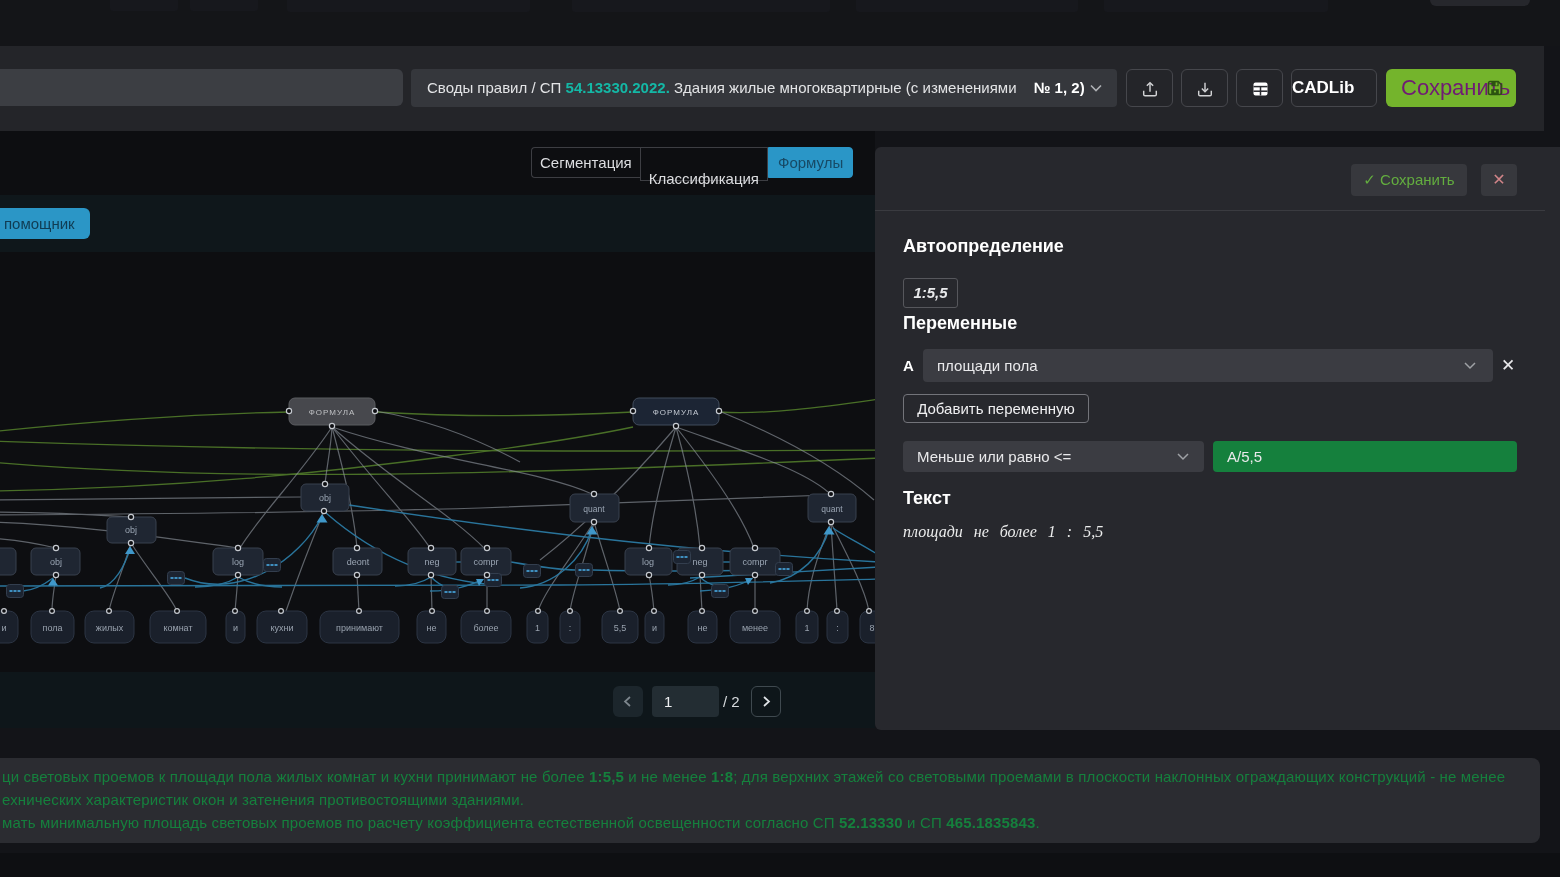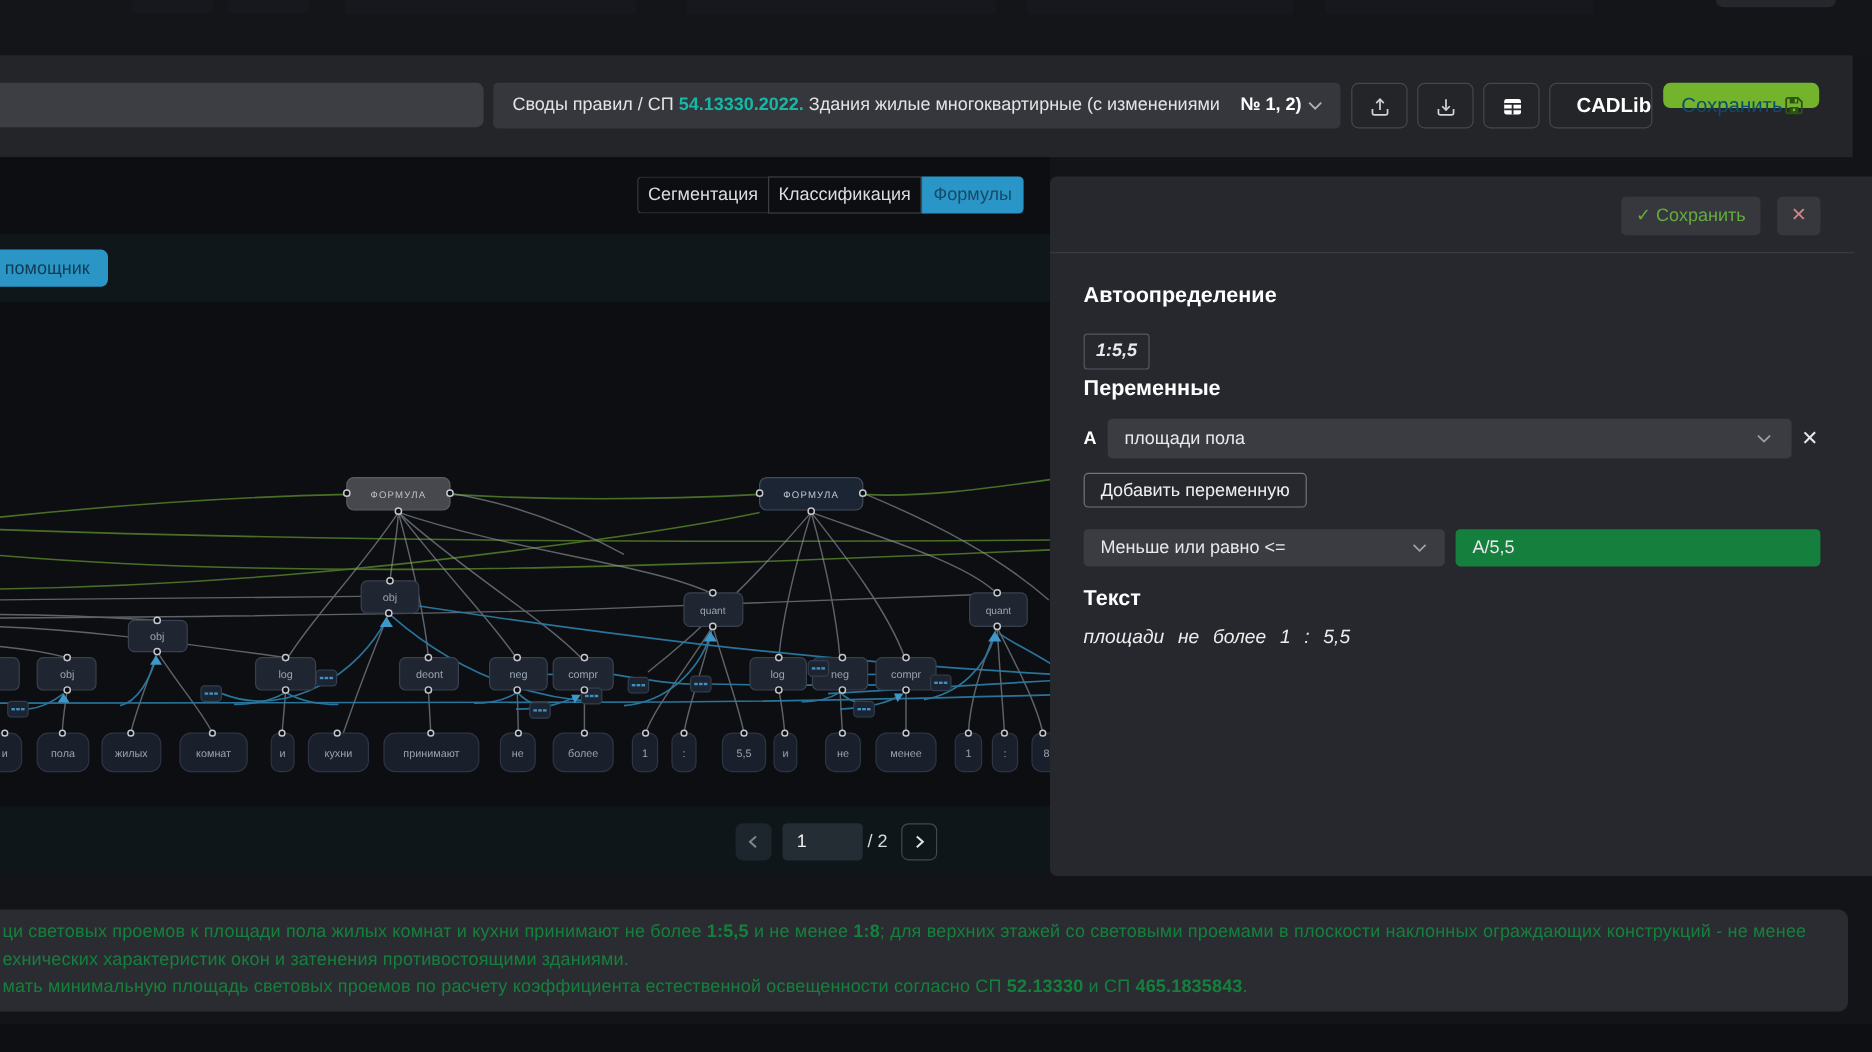--- a/index.html
+++ b/index.html
@@ -46,38 +46,38 @@
 <div class="abs" style="left:1236px;top:69px;width:47px;height:38px;border:1px solid #46474c;border-radius:6px;">
   <svg class="abs" style="left:16px;top:12px;" width="15" height="14" viewBox="0 0 15 14">
         <rect x="0.5" y="0.5" width="14" height="13" rx="2" fill="#fff"></rect>
         <g stroke="#2a2b30" stroke-width="1.5">
           <path d="M0.5 4.6 H14.5"></path>
           <path d="M0.5 9.2 H14.5"></path>
           <path d="M7.5 4.6 V13.5"></path>
         </g>
       </svg>
 </div>
-<div class="abs" style="left:1291px;top:69px;width:86px;height:38px;border:1px solid #46474c;border-radius:6px;color:#fff;font-weight:bold;font-size:17px;text-align:right;line-height:36px;">CADLib</div>
-<div class="abs" style="left:1386px;top:69px;width:130px;height:21px;background:#74b42c;border-radius:6px;color:#0c4a6e;font-size:17px;line-height:38px;padding-left:15px;">Сохранить
+<div class="abs" style="left:1291px;top:69px;width:86px;height:38px;border:1px solid #46474c;border-radius:6px;color:#fff;font-weight:bold;font-size:17px;text-align:left;line-height:36px;">CADLib</div>
+<div class="abs" style="left:1386px;top:69px;width:130px;height:38px;background:#74b42c;border-radius:6px;color:#701a75;font-size:22px;line-height:38px;padding-left:15px;">Сохранить
   <svg class="abs" style="right:13px;top:11px;" width="16" height="16" viewBox="0 0 16 16">
         <g fill="none" stroke="#2c5310" stroke-width="1.5">
           <path d="M1.5 3 a1.5 1.5 0 0 1 1.5-1.5 h8.2 L14.5 4.8 V13 a1.5 1.5 0 0 1-1.5 1.5 H3 a1.5 1.5 0 0 1-1.5-1.5 Z"></path>
         </g>
         <rect x="4.4" y="1.8" width="7.2" height="4.4" fill="#2c5310"></rect>
         <rect x="4.2" y="9.2" width="7.6" height="5.2" fill="#2c5310"></rect>
         <rect x="8.6" y="2.4" width="1.8" height="3" fill="#74b42c"></rect>
         <circle cx="8" cy="11.6" r="1.1" fill="#74b42c"></circle>
       </svg>
 </div>
 
 <div class="abs" style="left:0;top:131px;width:875px;height:541px;background:#0d0e11;"></div>
 
 <div class="abs" style="left:531px;top:147px;height:31px;display:flex;">
   <div style="border:1px solid #3d3e43;border-right:none;border-radius:4px 0 0 4px;color:#dcdde0;font-size:15px;line-height:29px;padding:0 8px;">Сегментация</div>
-  <div style="border:1px solid #3d3e43;color:#dcdde0;font-size:15px;line-height:29px;padding:0 8px;">Классификация</div>
+  <div style="border:1px solid #3d3e43;color:#dcdde0;font-size:15px;line-height:29px;padding:16px 8px;">Классификация</div>
   <div style="background:#2a96c7;border:1px solid #2a96c7;border-radius:0 4px 4px 0;color:#174a66;font-size:15px;line-height:29px;padding:0 9px;">Формулы</div>
 </div>
 
 <div class="abs" style="left:0;top:195px;width:875px;height:57px;background:#0f171b;"></div>
 <div class="abs" style="left:-30px;top:208px;width:120px;height:31px;background:#2b96c6;border-radius:6px;color:#103c53;font-size:15px;line-height:31px;padding-left:34px;">помощник</div>
 
 <div id="graph" class="abs" style="left:0;top:252px;width:875px;height:420px;">
       <svg width="875" height="420" viewBox="0 252 875 420" style="position:absolute;left:0;top:0;">
 <defs>
 <g id="ebox">
@@ -333,21 +333,21 @@
   </div>
   <div class="abs" style="left:626px;top:203px;color:#e8e8ea;font-size:17px;line-height:31px;">✕</div>
   <div class="abs" style="left:28px;top:247px;width:186px;height:29px;border:1px solid #73747a;border-radius:4px;color:#f0f0f2;font-size:15px;line-height:27px;text-align:center;">Добавить переменную</div>
   <div class="abs" style="left:28px;top:294px;width:301px;height:31px;background:#3b3c42;border-radius:4px;color:#e9e9eb;font-size:15px;line-height:31px;padding-left:14px;">Меньше или равно &lt;=
     <svg class="abs" style="right:14px;top:10px;" width="14" height="11" viewBox="0 0 14 11">
           <path d="M2 3 L7 8 L12 3" fill="none" stroke="#9fa1a5" stroke-width="1.5"></path>
         </svg>
   </div>
   <div class="abs" style="left:338px;top:294px;width:304px;height:31px;background:#15803d;border-radius:4px;color:#e9e9eb;font-size:15px;line-height:31px;padding-left:14px;">А/5,5</div>
   <div class="abs" style="left:28px;top:341px;color:#fff;font-size:18px;font-weight:bold;">Текст</div>
-  <div class="abs" style="left:28px;top:376px;color:#eceded;font-size:16px;font-style:italic;word-spacing:7px;">площади не более 1 : 5,5</div>
+  <div class="abs" style="left:28px;top:376px;color:#eceded;font-size:16px;font-style:italic;word-spacing:7px;font-family:Liberation Serif, serif;">площади не более 1 : 5,5</div>
 </div>
 
 <div class="abs" style="left:-10px;top:758px;width:1550px;height:85px;background:#2b2c31;border-radius:8px;"></div>
 <div class="abs" style="left:2px;top:765px;width:1536px;color:#15803d;font-size:15px;letter-spacing:.15px;line-height:23px;white-space:nowrap;">
   <div>ци световых проемов к площади пола жилых комнат и кухни принимают не более <b>1:5,5</b> и не менее <b>1:8</b>; для верхних этажей со световыми проемами в плоскости наклонных ограждающих конструкций - не менее</div>
   <div>ехнических характеристик окон и затенения противостоящими зданиями.</div>
   <div>мать минимальную площадь световых проемов по расчету коэффициента естественной освещенности согласно СП <b>52.13330</b> и СП <b>465.1835843</b>.</div>
 </div>
 <div class="abs" style="left:0;top:853px;width:1560px;height:24px;background:#0e0f12;"></div>
 

